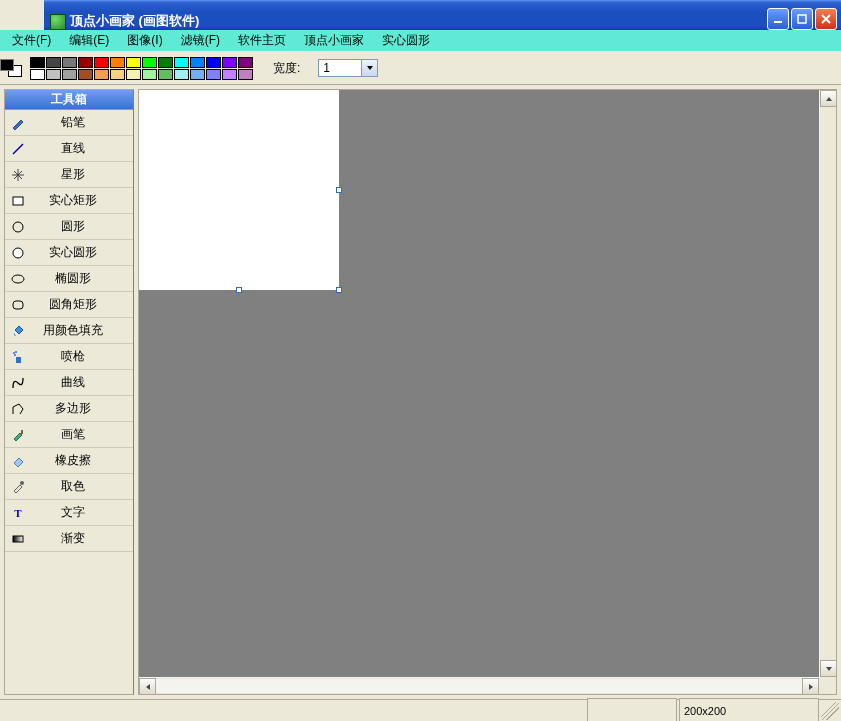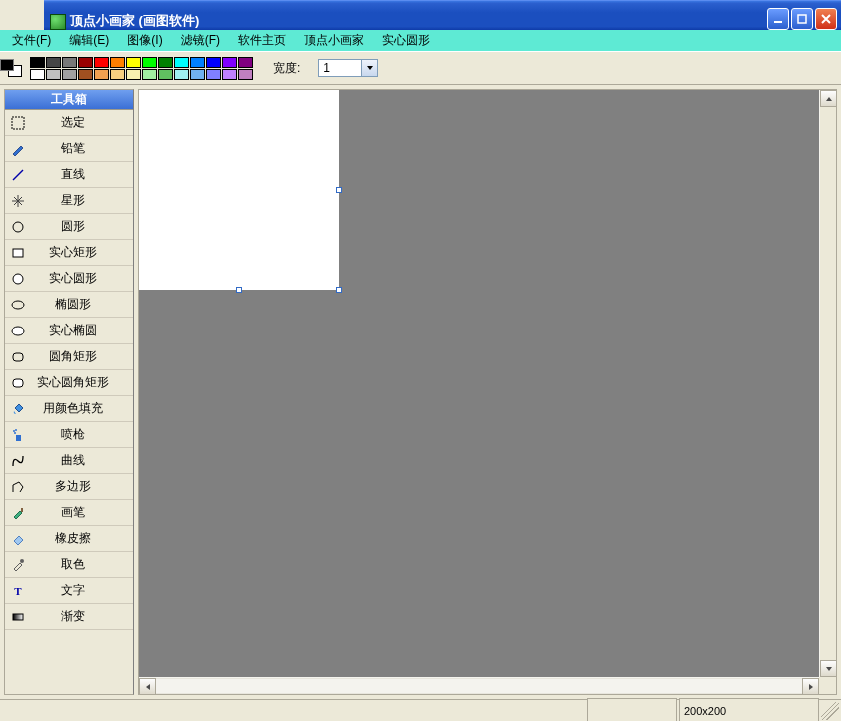--- a/index.html
+++ b/index.html
@@ -305,28 +305,20 @@
 </div>
 
 <div class="main-area">
 
   <div class="toolbox">
     <div class="toolbox-header">工具箱</div>
     <div id="tool-list">
         <div class="tool-item">
           <span class="tool-icon">
             <svg width="14" height="14">
-              <rect x="1" y="1" width="12" height="12" fill="none" stroke="#000" stroke-dasharray="2 1"></rect>
-            </svg>
-          </span>
-          <span class="tool-label">选定</span>
-        </div>
-        <div class="tool-item">
-          <span class="tool-icon">
-            <svg width="14" height="14">
               <path d="M2 12 L10 4 L12 6 L4 14 Z" fill="#3070d0" stroke="#305090"></path>
             </svg>
           </span>
           <span class="tool-label">铅笔</span>
         </div>
         <div class="tool-item">
           <span class="tool-icon">
             <svg width="14" height="14">
               <line x1="2" y1="12" x2="12" y2="2" stroke="#0000aa" stroke-width="1.5"></line>
             </svg>
@@ -337,72 +329,56 @@
           <span class="tool-icon">
             <svg width="14" height="14">
               <path d="M7 1 L7 13 M1 7 L13 7 M3 3 L11 11 M11 3 L3 11" stroke="#404040" stroke-width="1"></path>
             </svg>
           </span>
           <span class="tool-label">星形</span>
         </div>
         <div class="tool-item">
           <span class="tool-icon">
             <svg width="14" height="14">
+              <rect x="2" y="3" width="10" height="8" fill="#fff" stroke="#000"></rect>
+            </svg>
+          </span>
+          <span class="tool-label">实心矩形</span>
+        </div>
+        <div class="tool-item">
+          <span class="tool-icon">
+            <svg width="14" height="14">
               <circle cx="7" cy="7" r="5" fill="none" stroke="#000"></circle>
             </svg>
           </span>
           <span class="tool-label">圆形</span>
         </div>
         <div class="tool-item">
           <span class="tool-icon">
             <svg width="14" height="14">
-              <rect x="2" y="3" width="10" height="8" fill="#fff" stroke="#000"></rect>
-            </svg>
-          </span>
-          <span class="tool-label">实心矩形</span>
-        </div>
-        <div class="tool-item">
-          <span class="tool-icon">
-            <svg width="14" height="14">
               <circle cx="7" cy="7" r="5" fill="#fff" stroke="#000"></circle>
             </svg>
           </span>
           <span class="tool-label">实心圆形</span>
         </div>
         <div class="tool-item">
           <span class="tool-icon">
             <svg width="14" height="14">
               <ellipse cx="7" cy="7" rx="6" ry="4" fill="none" stroke="#000"></ellipse>
             </svg>
           </span>
           <span class="tool-label">椭圆形</span>
         </div>
         <div class="tool-item">
           <span class="tool-icon">
             <svg width="14" height="14">
-              <ellipse cx="7" cy="7" rx="6" ry="4" fill="#fff" stroke="#000"></ellipse>
-            </svg>
-          </span>
-          <span class="tool-label">实心椭圆</span>
-        </div>
-        <div class="tool-item">
-          <span class="tool-icon">
-            <svg width="14" height="14">
               <rect x="2" y="3" width="10" height="8" rx="3" ry="3" fill="none" stroke="#000"></rect>
             </svg>
           </span>
           <span class="tool-label">圆角矩形</span>
-        </div>
-        <div class="tool-item">
-          <span class="tool-icon">
-            <svg width="14" height="14">
-              <rect x="2" y="3" width="10" height="8" rx="3" ry="3" fill="#fff" stroke="#000"></rect>
-            </svg>
-          </span>
-          <span class="tool-label">实心圆角矩形</span>
         </div>
         <div class="tool-item">
           <span class="tool-icon">
             <svg width="14" height="14">
               <path d="M4 6 L8 2 L12 6 L8 10 Z" fill="#4090e0" stroke="#205090"></path>
               <path d="M3 9 Q2 12 5 12 Z" fill="#4090e0"></path>
             </svg>
           </span>
           <span class="tool-label">用颜色填充</span>
         </div>

